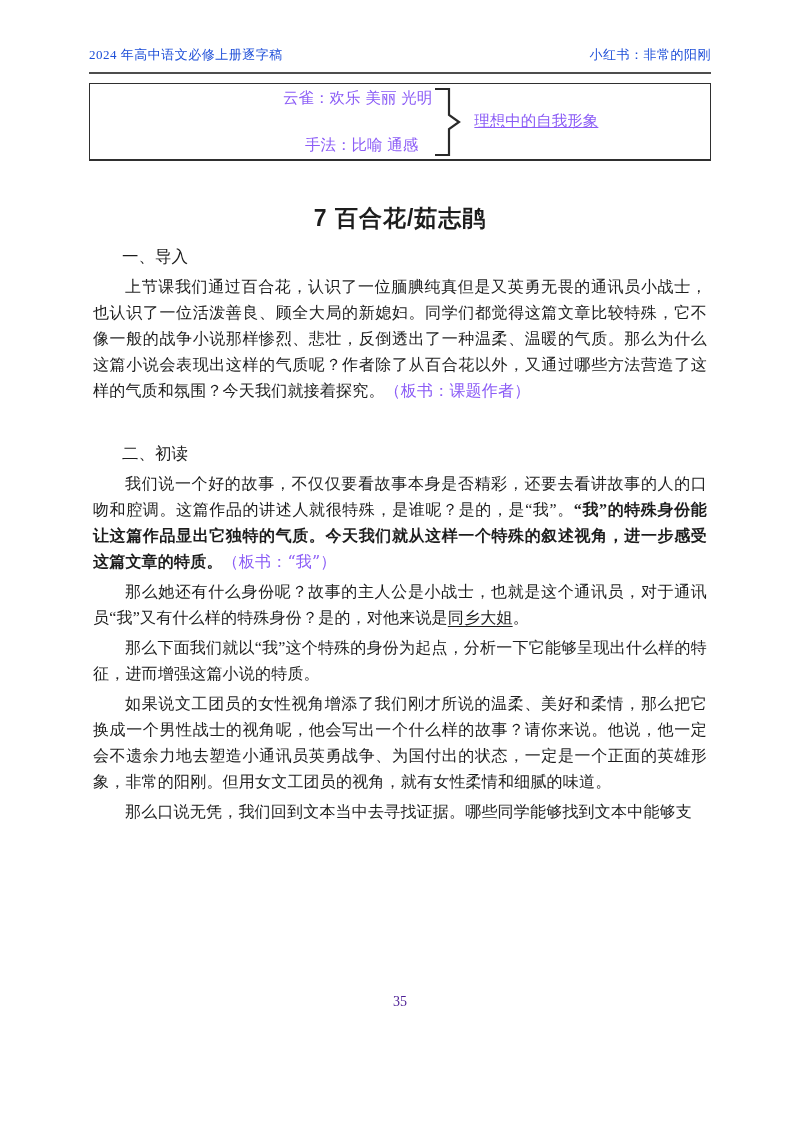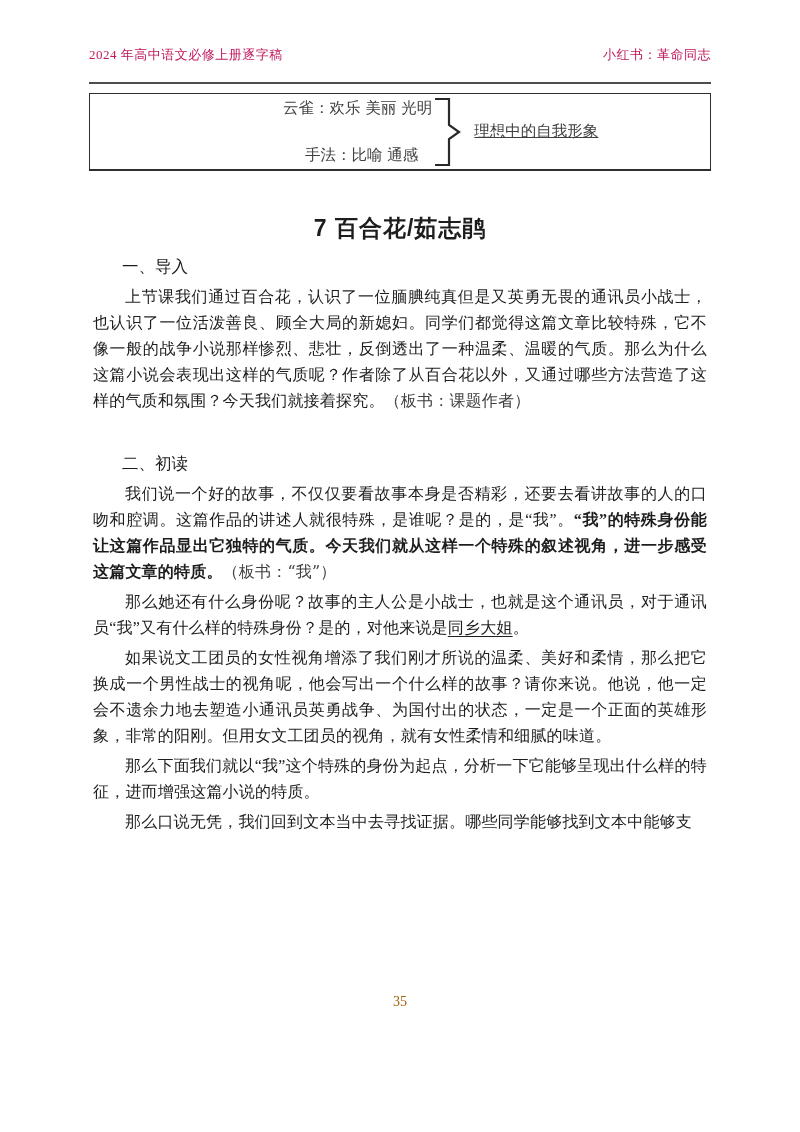--- a/index.html
+++ b/index.html
@@ -14,23 +14,23 @@
     color: #1d1d1d;
   }
   .content { width: 622px; margin: 0 auto; }
 
   
   .header {
     display: flex;
     justify-content: space-between;
     align-items: flex-end;
     padding-top: 46px;
-    padding-bottom: 18px;
+    padding-bottom: 8px;
     font-size: 13px;
-    color: #be185d;
+    color: #1d4ed8;
     letter-spacing: 0.5px;
     border-bottom: 2px solid #4d4d4d;
   }
 
   
   .board-box {
     margin-top: 9px;
     height: 78px;
     border: 1.5px solid #2f2f2f;
     border-bottom-width: 2.5px;
@@ -44,21 +44,21 @@
     flex-direction: column;
     align-items: flex-end;
     gap: 26px;
     font-size: 15.5px;
     color: #222222;
     white-space: nowrap;
   }
   .board-line2 { margin-right: 14px; }
   .brace { margin: 0 6px 0 3px; display: block; }
   .board-label { font-size: 15.5px; color: #222222; margin-left: 7px; white-space: nowrap; text-decoration: underline; }
-  .kaiti { font-family: "DejaVu Serif", "Liberation Serif", serif; color: #404040; }
+  .kaiti { font-family: "DejaVu Serif", "Liberation Serif", serif; color: #8b5cf6; }
 
   
   .title {
     margin: 42px 0 0 0;
     text-align: center;
     font-size: 23px;
     font-weight: 700;
     font-family: "Liberation Sans", "DejaVu Sans", sans-serif;
     letter-spacing: 1px;
     line-height: 30px;
@@ -85,32 +85,32 @@
   .b { font-weight: 700; }
   .u { text-decoration: underline; text-underline-offset: 3px; }
 
   
   .page-number {
     position: absolute;
     left: 0; right: 0;
     top: 994px;
     text-align: center;
     font-size: 14px;
-    color: #a16207;
+    color: #4c1d95;
   }
 </style>
 </head>
 <body>
 
 <div class="page">
   <div class="content">
 
     <div class="header">
       <span>2024 年高中语文必修上册逐字稿</span>
-      <span>小红书：革命同志</span>
+      <span>小红书：非常的阳刚</span>
     </div>
 
     <div class="board-box">
       <div class="board-group">
         <div class="board-lines kaiti">
           <div>云雀：欢乐 美丽 光明</div>
           <div class="board-line2">手法：比喻 通感</div>
         </div>
         <svg class="brace" width="26" height="72" viewBox="0 0 26 72" aria-hidden="true">
           <path d="M1 3 H14 V29 L24 36 L14 43 V69 H1" fill="none" stroke="#2a2a2a" stroke-width="2.2" stroke-linejoin="miter" stroke-linecap="square"></path>
@@ -121,20 +121,20 @@
 
     <h1 class="title">7 百合花/茹志鹃</h1>
 
     <h2 class="sec">一、导入</h2>
     <p class="para"><span>上节课我们通过百合花，认识了一位腼腆纯真但是又英勇无畏的通讯员小战士，也认识了一位活泼善良、顾全大局的新媳妇。同学们都觉得这篇文章比较特殊，它不像一般的战争小说那样惨烈、悲壮，反倒透出了一种温柔、温暖的气质。那么为什么这篇小说会表现出这样的气质呢？作者除了从百合花以外，又通过哪些方法营造了这样的气质和氛围？今天我们就接着探究。</span><span class="kaiti">（板书：课题作者）</span></p>
 
     <h2 class="sec gap">二、初读</h2>
     <p class="para"><span>我们说一个好的故事，不仅仅要看故事本身是否精彩，还要去看讲故事的人的口吻和腔调。这篇作品的讲述人就很特殊，是谁呢？是的，是“我”。</span><span class="b">“我”的特殊身份能让这篇作品显出它独特的气质。今天我们就从这样一个特殊的叙述视角，进一步感受这篇文章的特质。</span><span class="kaiti">（板书：“我”）</span></p>
     <p class="para"><span>那么她还有什么身份呢？故事的主人公是小战士，也就是这个通讯员，对于通讯员“我”又有什么样的特殊身份？是的，对他来说是</span><span class="u">同乡大姐</span><span>。</span></p>
 
+    <p class="para">那么下面我们就以“我”这个特殊的身份为起点，分析一下它能够呈现出什么样的特征，进而增强这篇小说的特质。</p>
     <p class="para">如果说文工团员的女性视角增添了我们刚才所说的温柔、美好和柔情，那么把它换成一个男性战士的视角呢，他会写出一个什么样的故事？请你来说。他说，他一定会不遗余力地去塑造小通讯员英勇战争、为国付出的状态，一定是一个正面的英雄形象，非常的阳刚。但用女文工团员的视角，就有女性柔情和细腻的味道。</p>
-    <p class="para">那么下面我们就以“我”这个特殊的身份为起点，分析一下它能够呈现出什么样的特征，进而增强这篇小说的特质。</p>
     <p class="para">那么口说无凭，我们回到文本当中去寻找证据。哪些同学能够找到文本中能够支</p>
 
   </div>
 
   <div class="page-number">35</div>
 </div>
 
 </body></html>

